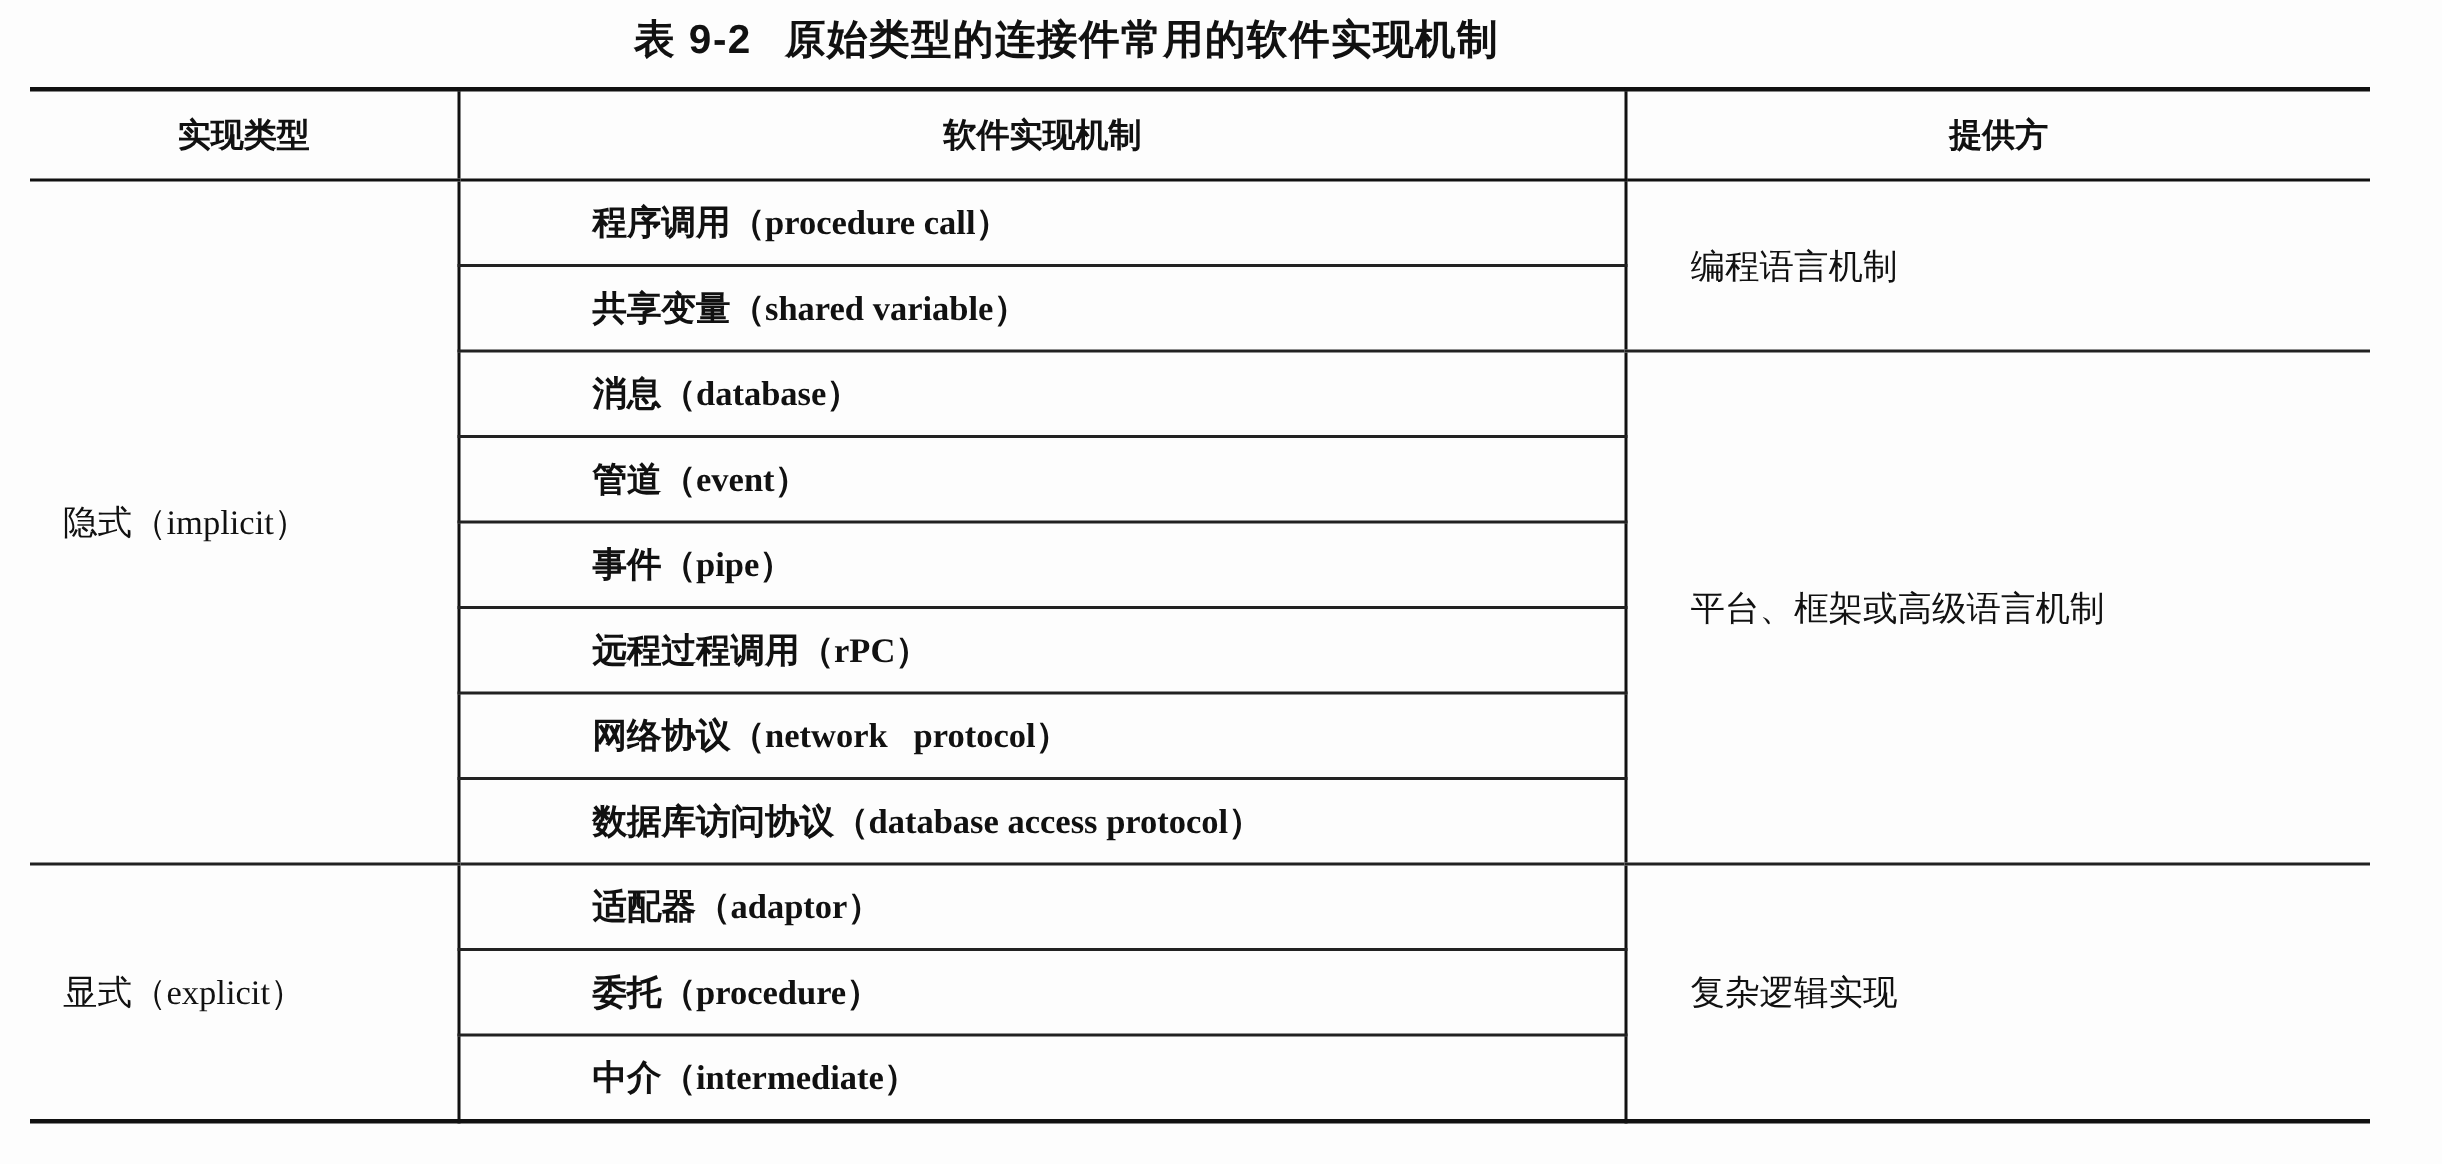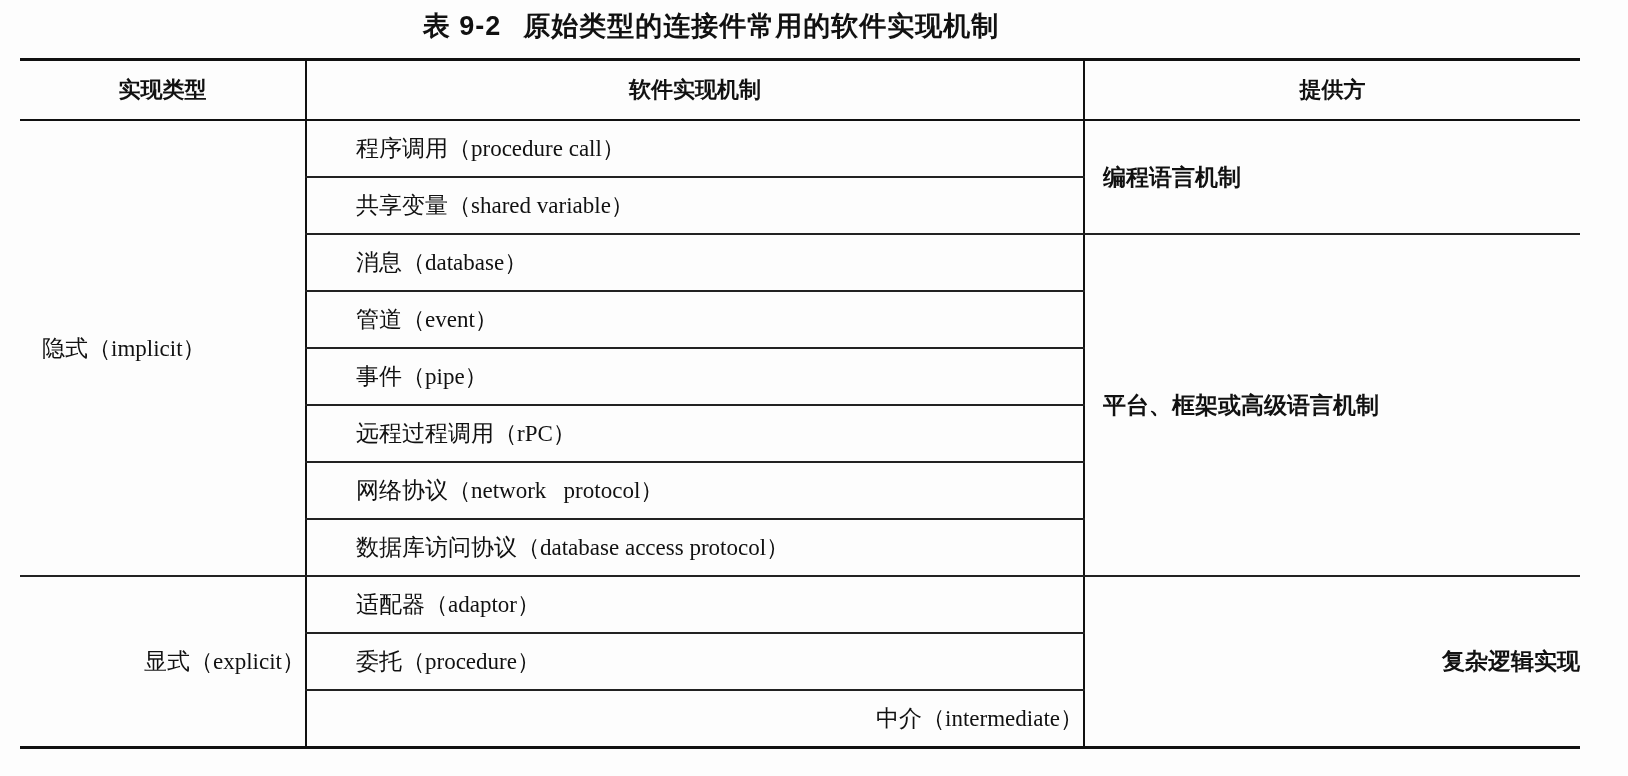--- a/index.html
+++ b/index.html
@@ -24,24 +24,24 @@
     th {
       height: 56px; font-family: "Liberation Sans", "DejaVu Sans", sans-serif;
       font-weight: bold; font-size: 22px; text-align: center;
       border-bottom: 2px solid #111;
     }
     td {
       height: 55px; font-size: 23px; border-bottom: 2px solid #222;
       padding: 0;
     }
     th.c2, td.mech { border-left: 2px solid #111; border-right: 2px solid #111; }
-    td.mech { padding-left: 49px; }
+    td.mech { padding-left: 88px; font-weight: bold; }
     td.type { padding-left: 22px; vertical-align: middle; }
-    td.prov { padding-left: 18px; vertical-align: middle; font-weight: bold; }
-    table tr:last-child td, td.last { border-bottom: none; text-align: right; }
+    td.prov { padding-left: 42px; vertical-align: middle; }
+    table tr:last-child td, td.last { border-bottom: none; }
   </style>
 </head>
 <body>
 
 <div class="title">
   <span class="num">表 9-2</span><span>原始类型的连接件常用的软件实现机制</span>
 </div>
 
 <table>
   <colgroup>

